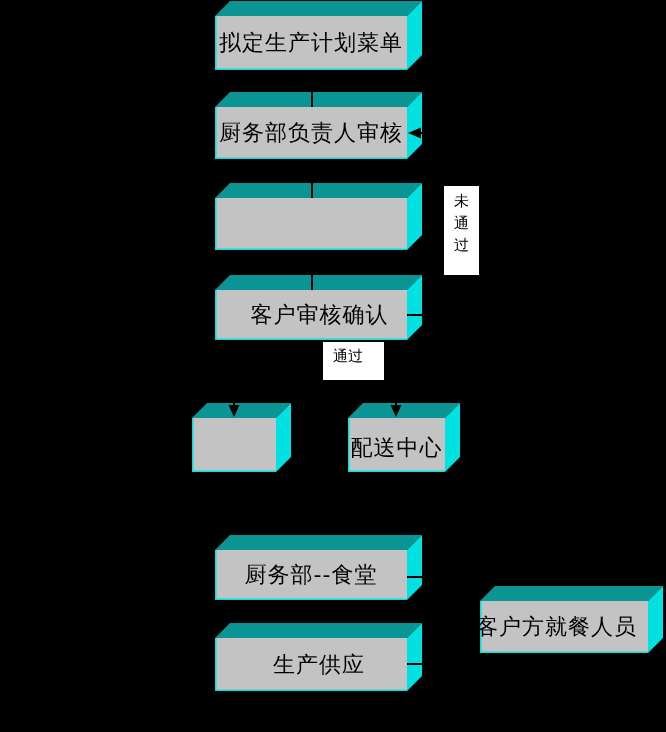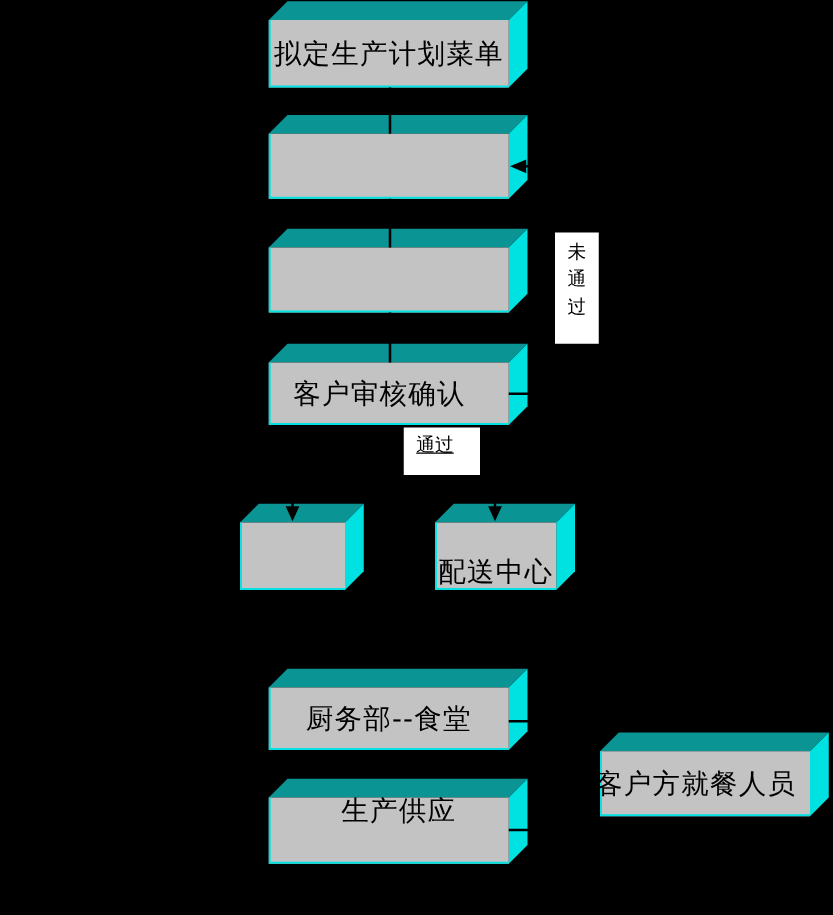--- a/index.html
+++ b/index.html
@@ -132,24 +132,25 @@
       <line class="edge" x1="396" y1="392" x2="396" y2="406"></line>
       <polygon class="arrow" points="396,417 390.5,405 401.5,405"></polygon>
       <polyline class="edge" points="407,315 433,315 433,133 420,133"></polyline>
       <polygon class="arrow" points="408,133 421,127.5 421,138.5"></polygon>
       <polyline class="edge" points="407,577 455,577 455,627 479,627"></polyline>
       <polyline class="edge" points="407,664 455,664 455,627"></polyline>
     </g>
   </svg>
 
   <div class="node-label" style="left:215px; top:16px;  width:192px; height:54px;">拟定生产计划菜单</div>
-  <div class="node-label" style="left:214px; top:290px; width:179px; height:50px;">客户审核确认</div>
-  <div class="node-label" style="left:348px; top:418px; width:97px;  height:60px;margin-top:10px;">配送中心</div>
+  <div class="node-label" style="left:215px; top:107px; width:192px; height:52px;">厨务部负责人审核</div>
+  <div class="node-label" style="left:230px; top:290px; width:179px; height:50px;">客户审核确认</div>
+  <div class="node-label" style="left:348px; top:418px; width:97px;  height:60px;">配送中心</div>
   <div class="node-label" style="left:215px; top:550px; width:192px; height:50px;">厨务部--食堂</div>
-  <div class="node-label" style="left:215px; top:622px; width:208px; height:53px;">生产供应</div>
+  <div class="node-label" style="left:215px; top:638px; width:208px; height:53px;">生产供应</div>
   <div class="node-label" style="left:480px; top:601px; width:153px; height:52px;">客户方就餐人员</div>
 
   <div class="edge-label vertical" style="left:444px; top:186px; width:35px; height:89px;">未
 通
 过</div>
-  <div class="edge-label horizontal" style="left:323px; top:342px; width:61px; height:38px;text-decoration:underline;">通过</div>
+  <div class="edge-label horizontal" style="left:323px; top:342px; width:61px; height:38px;">通过</div>
 
 </div>
 
 </body></html>

